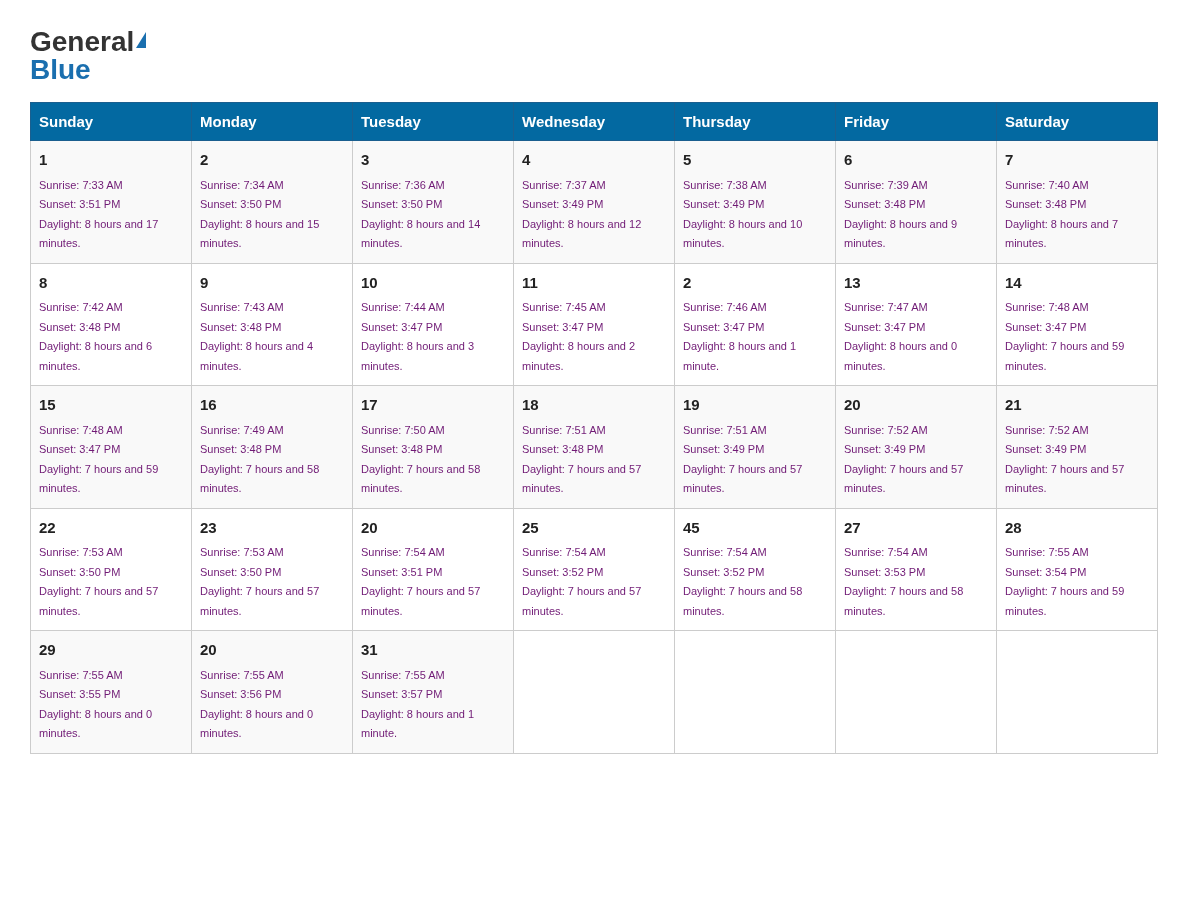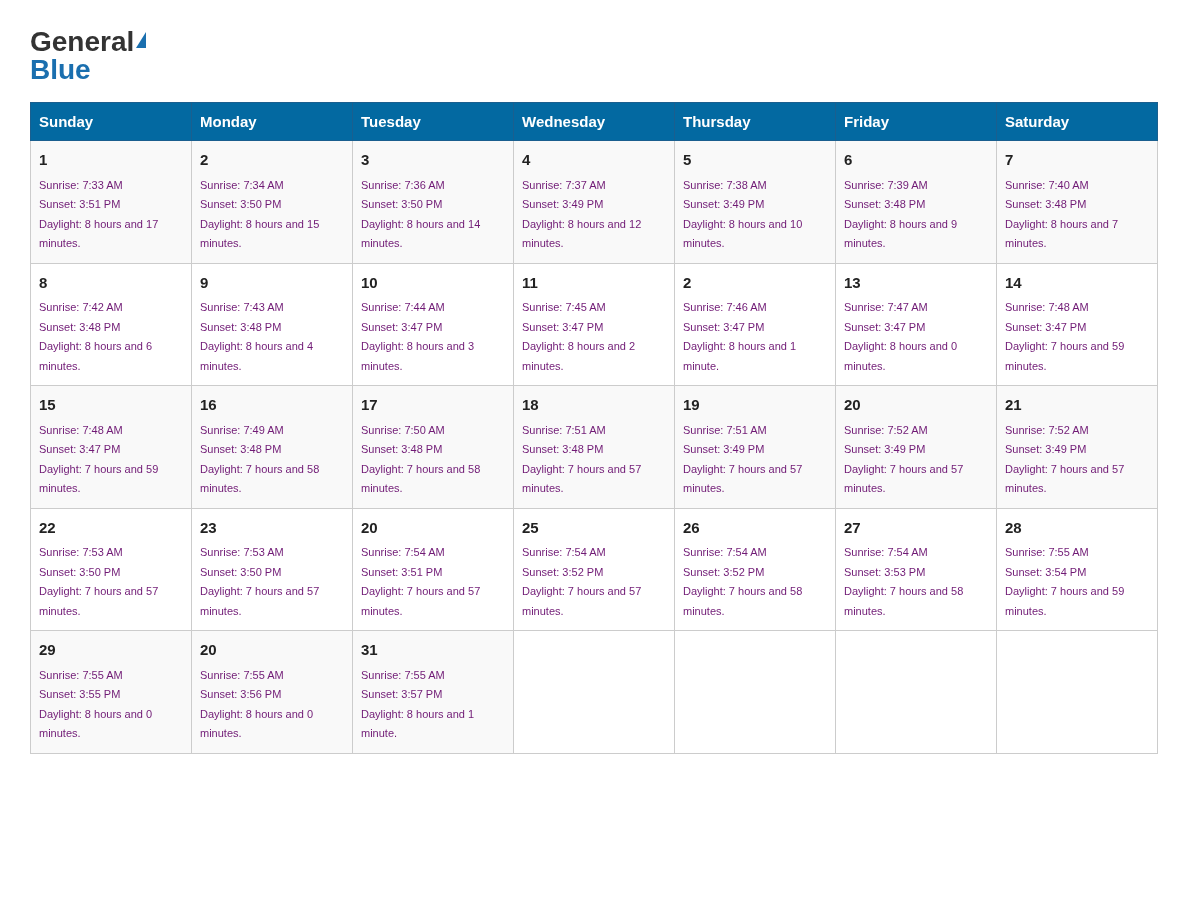--- a/index.html
+++ b/index.html
@@ -239,21 +239,21 @@
       </td>
         <td>
         <span class="day-number">20</span>
         <span class="day-info">Sunrise: 7:54 AM<br>Sunset: 3:51 PM<br>Daylight: 7 hours and 57 minutes.</span>
       </td>
         <td>
         <span class="day-number">25</span>
         <span class="day-info">Sunrise: 7:54 AM<br>Sunset: 3:52 PM<br>Daylight: 7 hours and 57 minutes.</span>
       </td>
         <td>
-        <span class="day-number">26</span>
+        <span class="day-number">45</span>
         <span class="day-info">Sunrise: 7:54 AM<br>Sunset: 3:52 PM<br>Daylight: 7 hours and 58 minutes.</span>
       </td>
         <td>
         <span class="day-number">27</span>
         <span class="day-info">Sunrise: 7:54 AM<br>Sunset: 3:53 PM<br>Daylight: 7 hours and 58 minutes.</span>
       </td>
         <td>
         <span class="day-number">28</span>
         <span class="day-info">Sunrise: 7:55 AM<br>Sunset: 3:54 PM<br>Daylight: 7 hours and 59 minutes.</span>
       </td>

